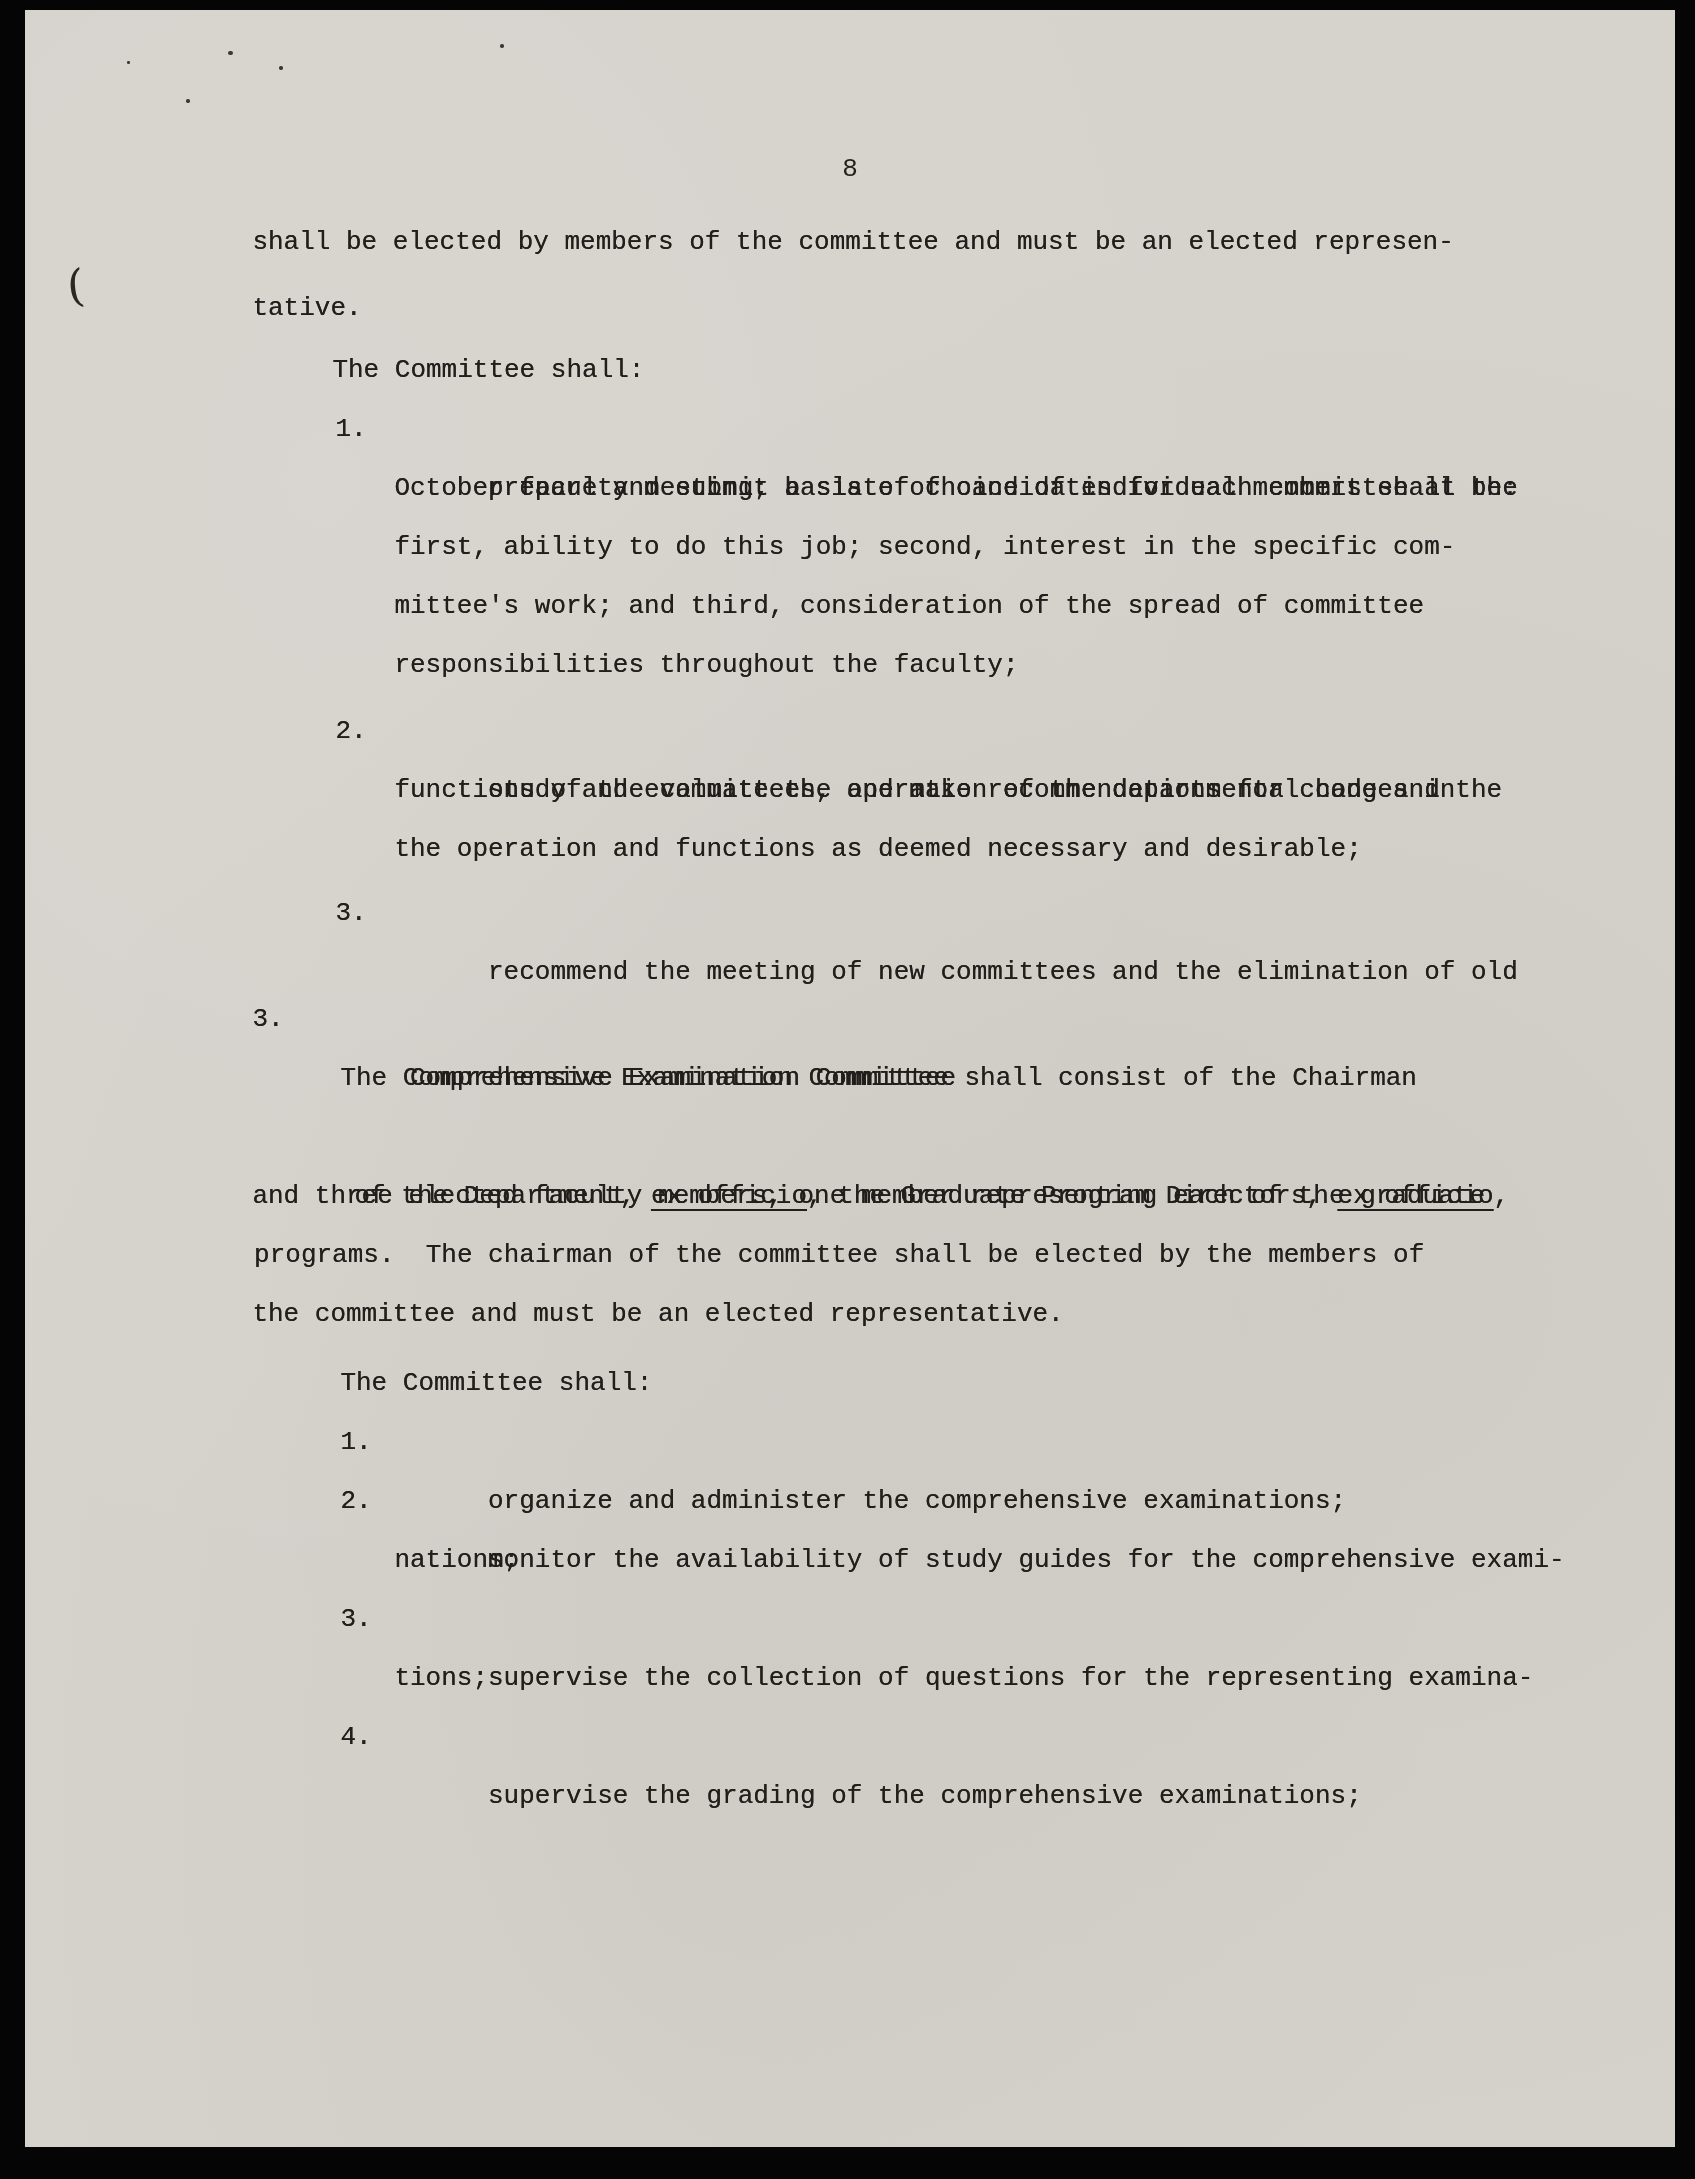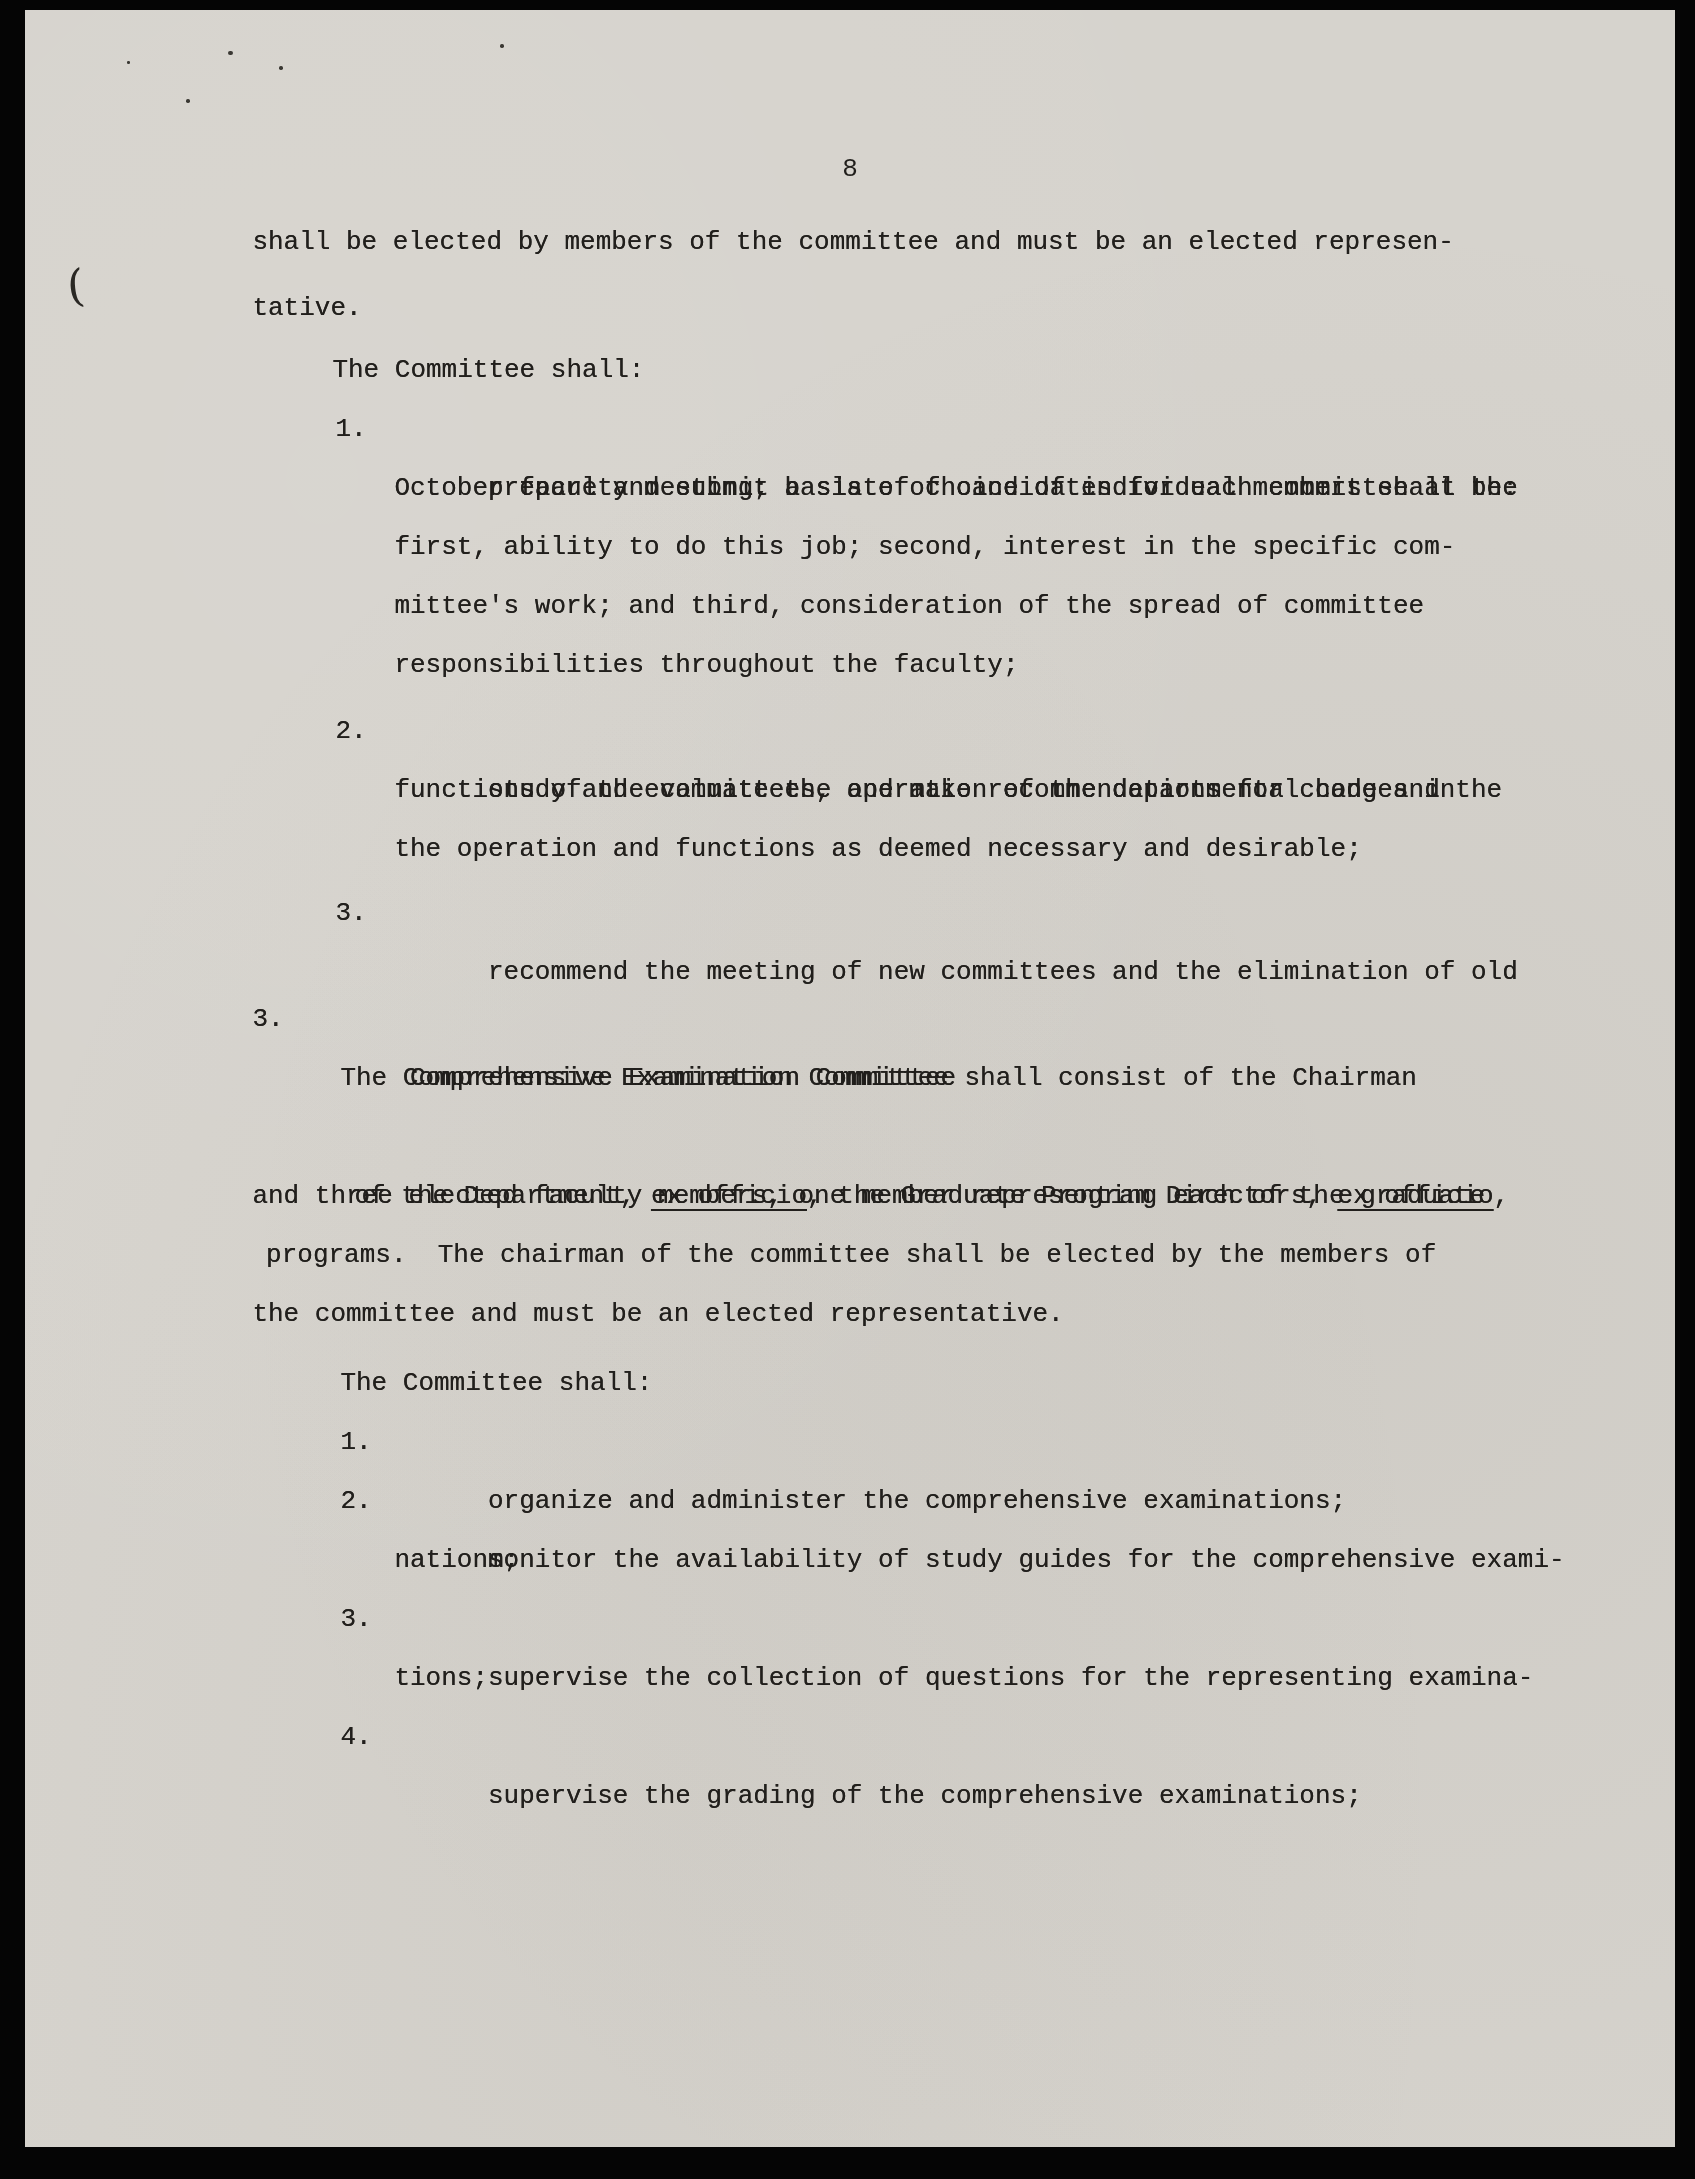--- a/index.html
+++ b/index.html
@@ -28,21 +28,21 @@
     position:absolute;top:203px;left:227px;right:90px;
     font-size:26px;
   }
   .line{
     position:relative;
     height:59px;line-height:59px;
     white-space:pre;
     text-shadow:0 0 0.4px rgba(20,18,15,0.8);
   }
   
-  .c2{padding-left:1.7px;margin-left:12px;}
+  .c2{padding-left:1.7px;}
   .c10{padding-left:8.5px;}
   .c94{padding-left:80px;}
   .c104{padding-left:88px;}
   .c168{padding-left:142px;}
   
   .num{position:absolute;top:0;}
   .n98{left:83px;}
   .n104{left:88px;}
   .n0{left:0;}
   .t168{display:inline-block;padding-left:142px;}

